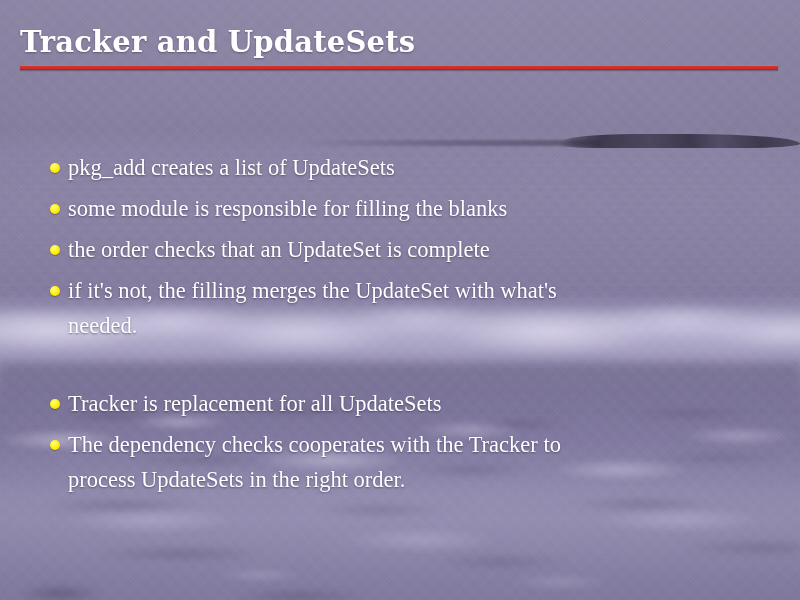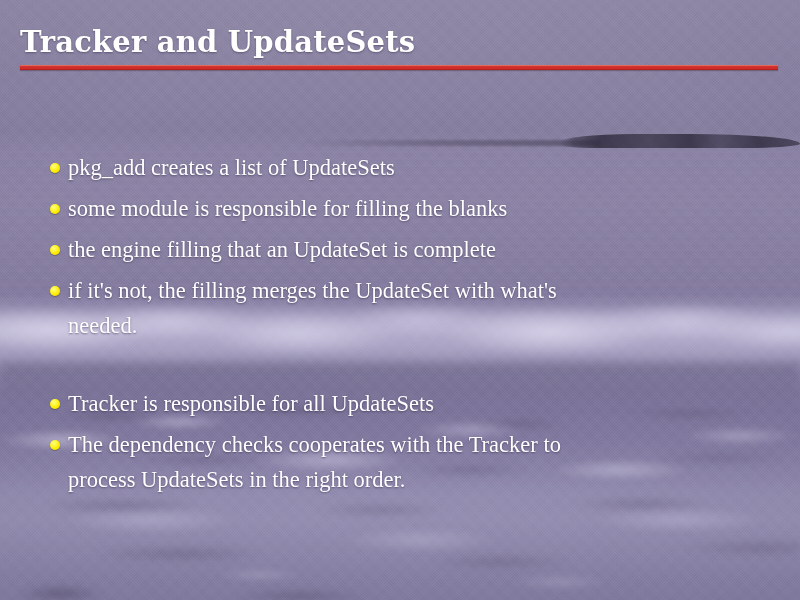--- a/index.html
+++ b/index.html
@@ -287,35 +287,35 @@
         <div class="bullet-item">
           <span class="bullet-dot"></span>
           <span class="bullet-text">pkg_add creates a list of UpdateSets</span>
         </div>
         <div class="bullet-item">
           <span class="bullet-dot"></span>
           <span class="bullet-text">some module is responsible for filling the blanks</span>
         </div>
         <div class="bullet-item">
           <span class="bullet-dot"></span>
-          <span class="bullet-text">the engine filling that an UpdateSet is complete</span>
+          <span class="bullet-text">the order checks that an UpdateSet is complete</span>
         </div>
         <div class="bullet-item">
           <span class="bullet-dot"></span>
           <span class="bullet-text">if it's not, the filling merges the UpdateSet with what's
 needed.</span>
         </div>
       </div>
 
       <div class="group-gap"></div>
 
       <div class="bullet-group">
         <div class="bullet-item">
           <span class="bullet-dot"></span>
-          <span class="bullet-text">Tracker is responsible for all UpdateSets</span>
+          <span class="bullet-text">Tracker is replacement for all UpdateSets</span>
         </div>
         <div class="bullet-item">
           <span class="bullet-dot"></span>
           <span class="bullet-text">The dependency checks cooperates with the Tracker to
 process UpdateSets in the right order.</span>
         </div>
       </div>
 
     </div>
   </div>

